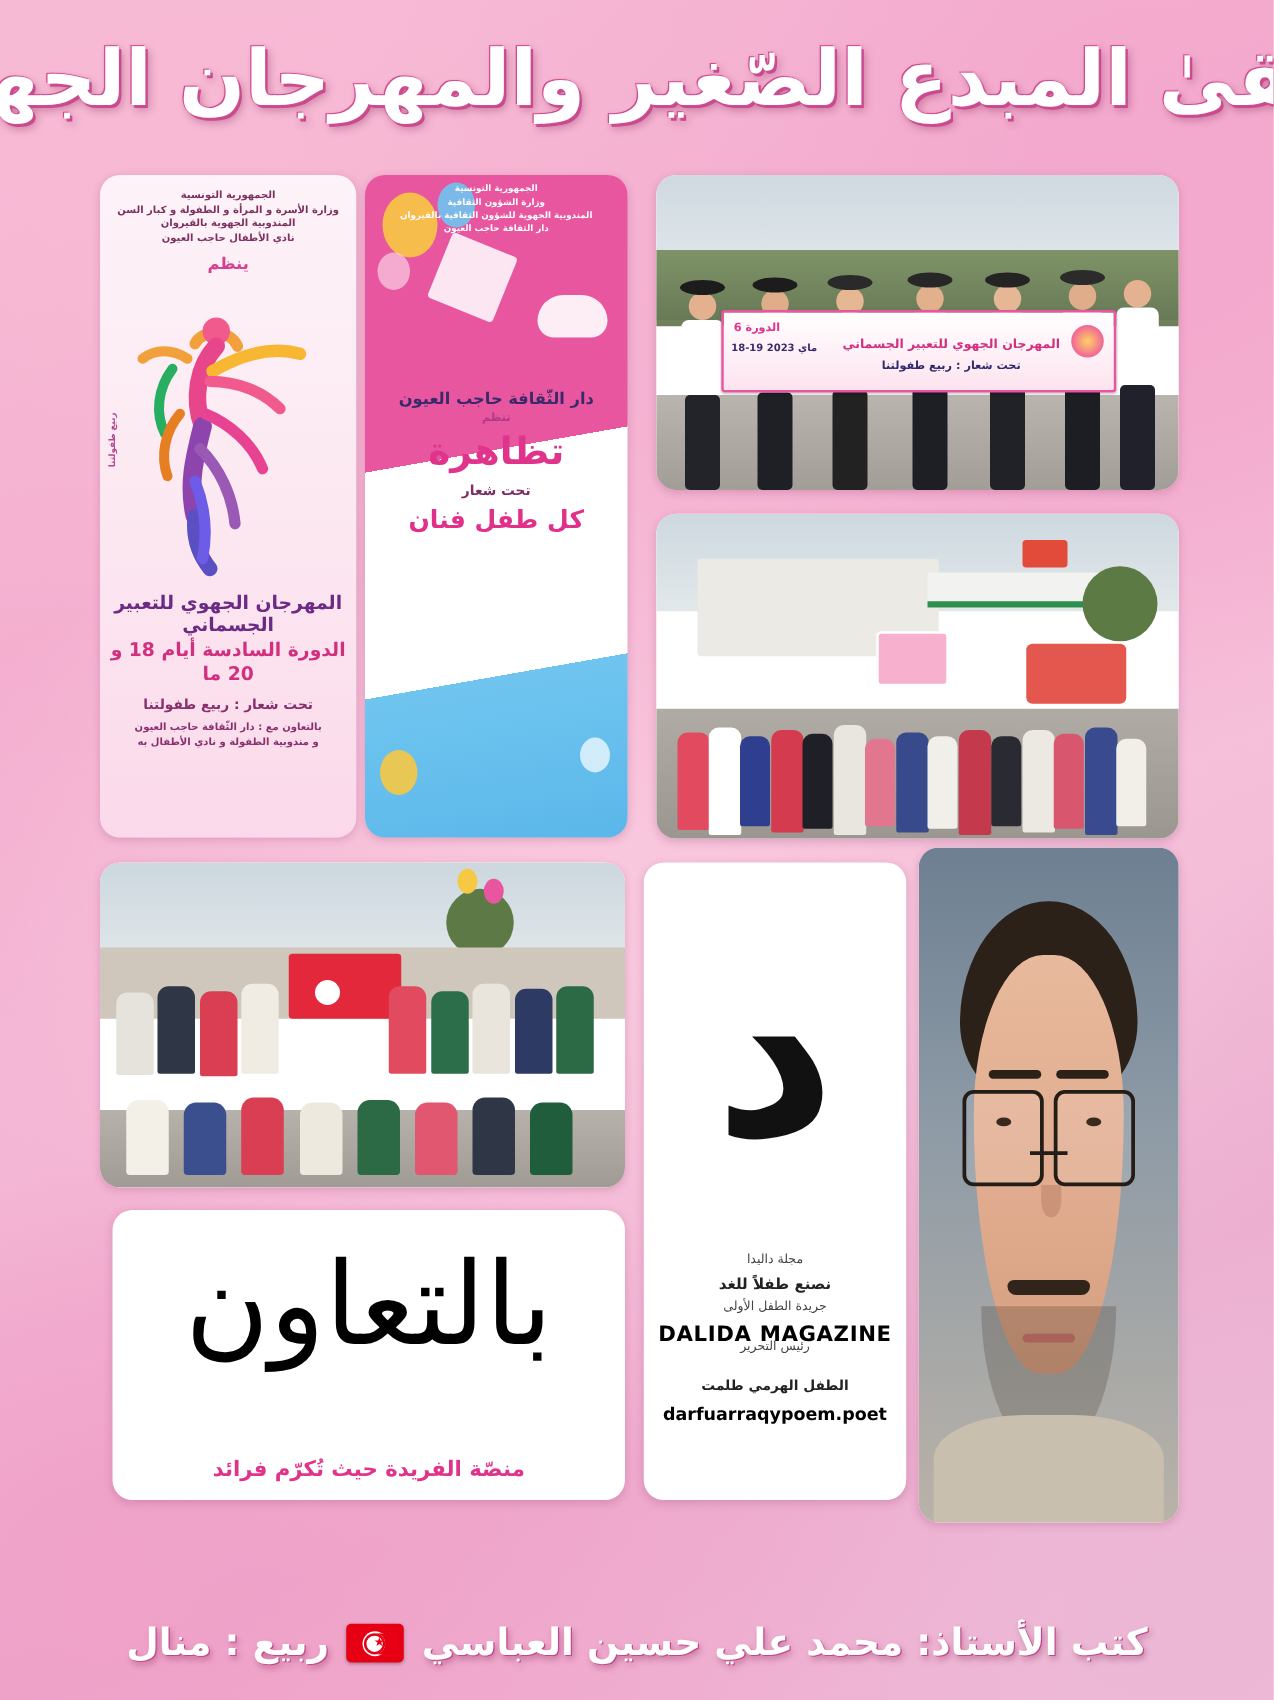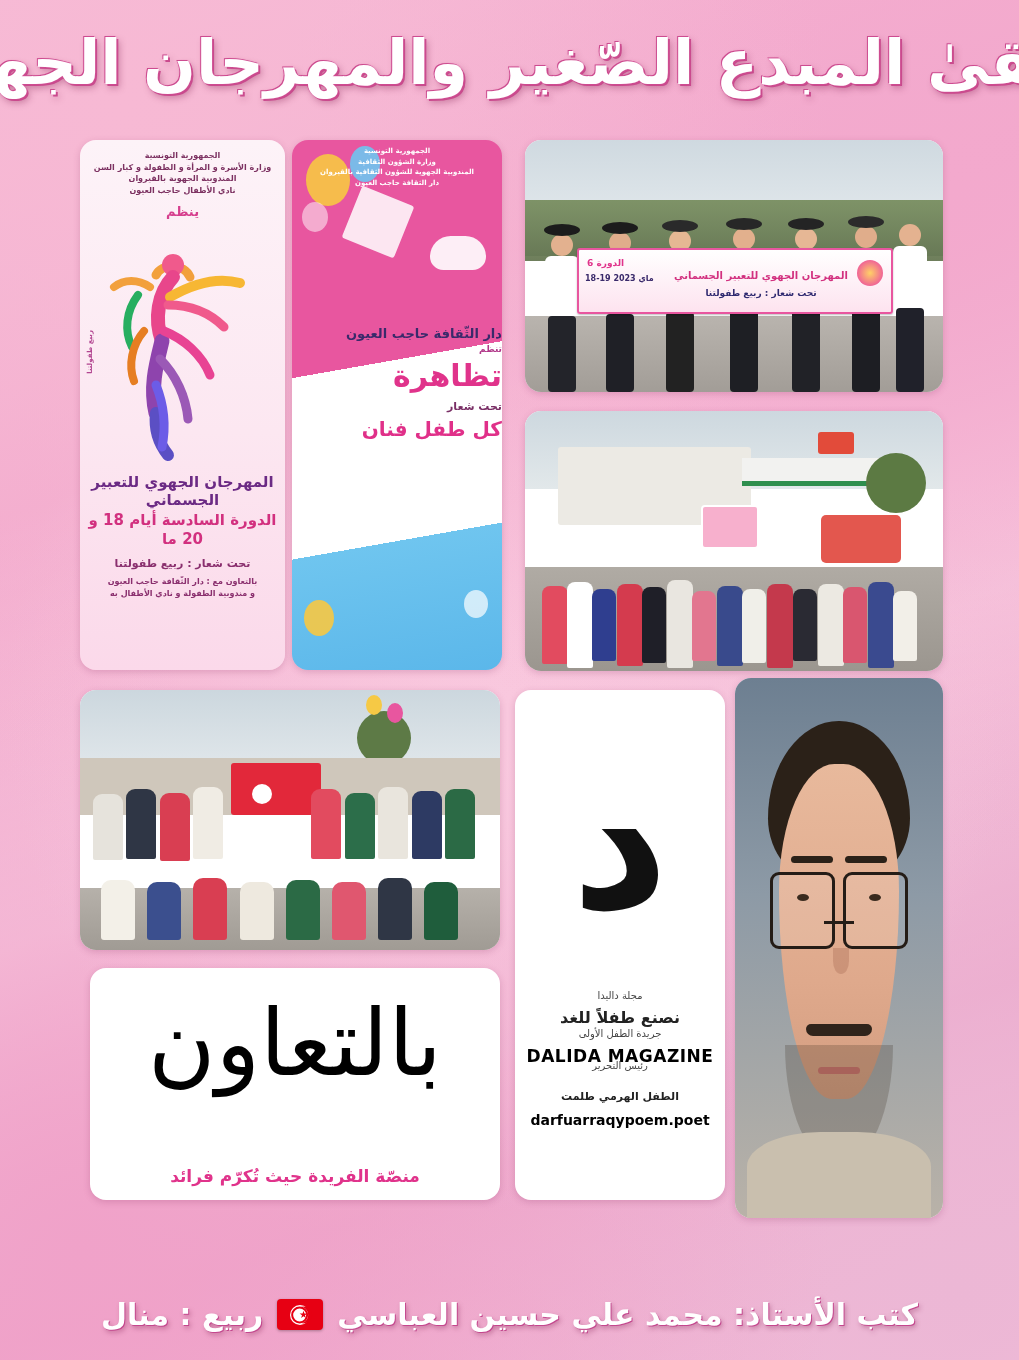--- a/index.html
+++ b/index.html
@@ -108,22 +108,22 @@
   #card-poster2 {
     left: 292px; top: 140px; width: 210px; height: 530px;
     background: linear-gradient(170deg,#e8569f 0%, #e8569f 42%, #ffffff 42%, #ffffff 74%, #6fc5ef 74%, #5bb7ea 100%);
   }
   .p2-top {
     position:absolute; top:6px; right:8px; left:8px;
     direction: rtl; text-align:center; color:#ffffff;
     font-size: 7px; line-height:1.5; font-weight:bold;
   }
   .p2-mid {
-    position:absolute; top:186px; left:0; right:0;
-    direction:rtl; text-align:right;
+    position:absolute; top:172px; left:0; right:0;
+    direction:rtl; text-align:center;
   }
   .p2-org { color:#3a2a6b; font-size:13px; font-weight:bold; }
   .p2-tanzim { color:#b1398a; font-size:9px; font-weight:bold; margin-top:3px;}
   .p2-big1 { color:#e0338b; font-size:30px; font-weight:bold; line-height:1.05; margin-top:6px;}
   .p2-big2 { color:#2f2a70; font-size:27px; font-weight:bold; line-height:1.05;}
   .p2-slogan-lbl { color:#7a2f66; font-size:11px; font-weight:bold; margin-top:8px;}
   .p2-slogan { color:#e03089; font-size:20px; font-weight:bold; margin-top:4px;}
   .balloon { position:absolute; border-radius:50%; opacity:.9;}
   
   #card-photo1 { left: 525px; top: 140px; width: 418px; height: 252px; }
@@ -131,23 +131,23 @@
   #card-photo2 { left: 525px; top: 411px; width: 418px; height: 260px; }
   
   #card-photo3 { left: 80px; top: 690px; width: 420px; height: 260px; }
   
   #card-dalida { left: 515px; top: 690px; width: 210px; height: 510px; background:#fff; }
   .dal-letter {
     position:absolute; top: 58px; left:0; right:0;
     text-align:center; font-size: 190px; line-height:1;
     color:#111; font-weight:bold; font-family:"DejaVu Sans", sans-serif;
   }
-  .dal-txt { position:absolute; left:0; right:0; text-align:center; direction:rtl;}
+  .dal-txt { position:absolute; left:0; right:0; text-align:center; direction:rtl;margin-top:12px;}
   .dal-1 { top:300px; font-size:10px; color:#444; }
-  .dal-2 { top:318px; font-size:16px; color:#222; font-weight:bold;}
+  .dal-2 { top:318px; font-size:12px; color:#222; font-weight:bold;}
   .dal-3 { top:338px; font-size:10px; color:#444;}
   .dal-4 { top:356px; font-size:17px; color:#000; font-weight:bold; letter-spacing:.5px; direction:ltr;}
   .dal-5 { top:370px; font-size:10px; color:#444;}
   .dal-6 { top:400px; font-size:11px; color:#222; font-weight:bold;}
   .dal-7 { top:422px; font-size:14px; color:#000; font-weight:bold; direction:ltr;}
   
   #card-portrait { left: 735px; top: 678px; width: 208px; height: 540px; }
   
   #card-farida { left: 90px; top: 968px; width: 410px; height: 232px; background:#fff;}
   .farida-word {

